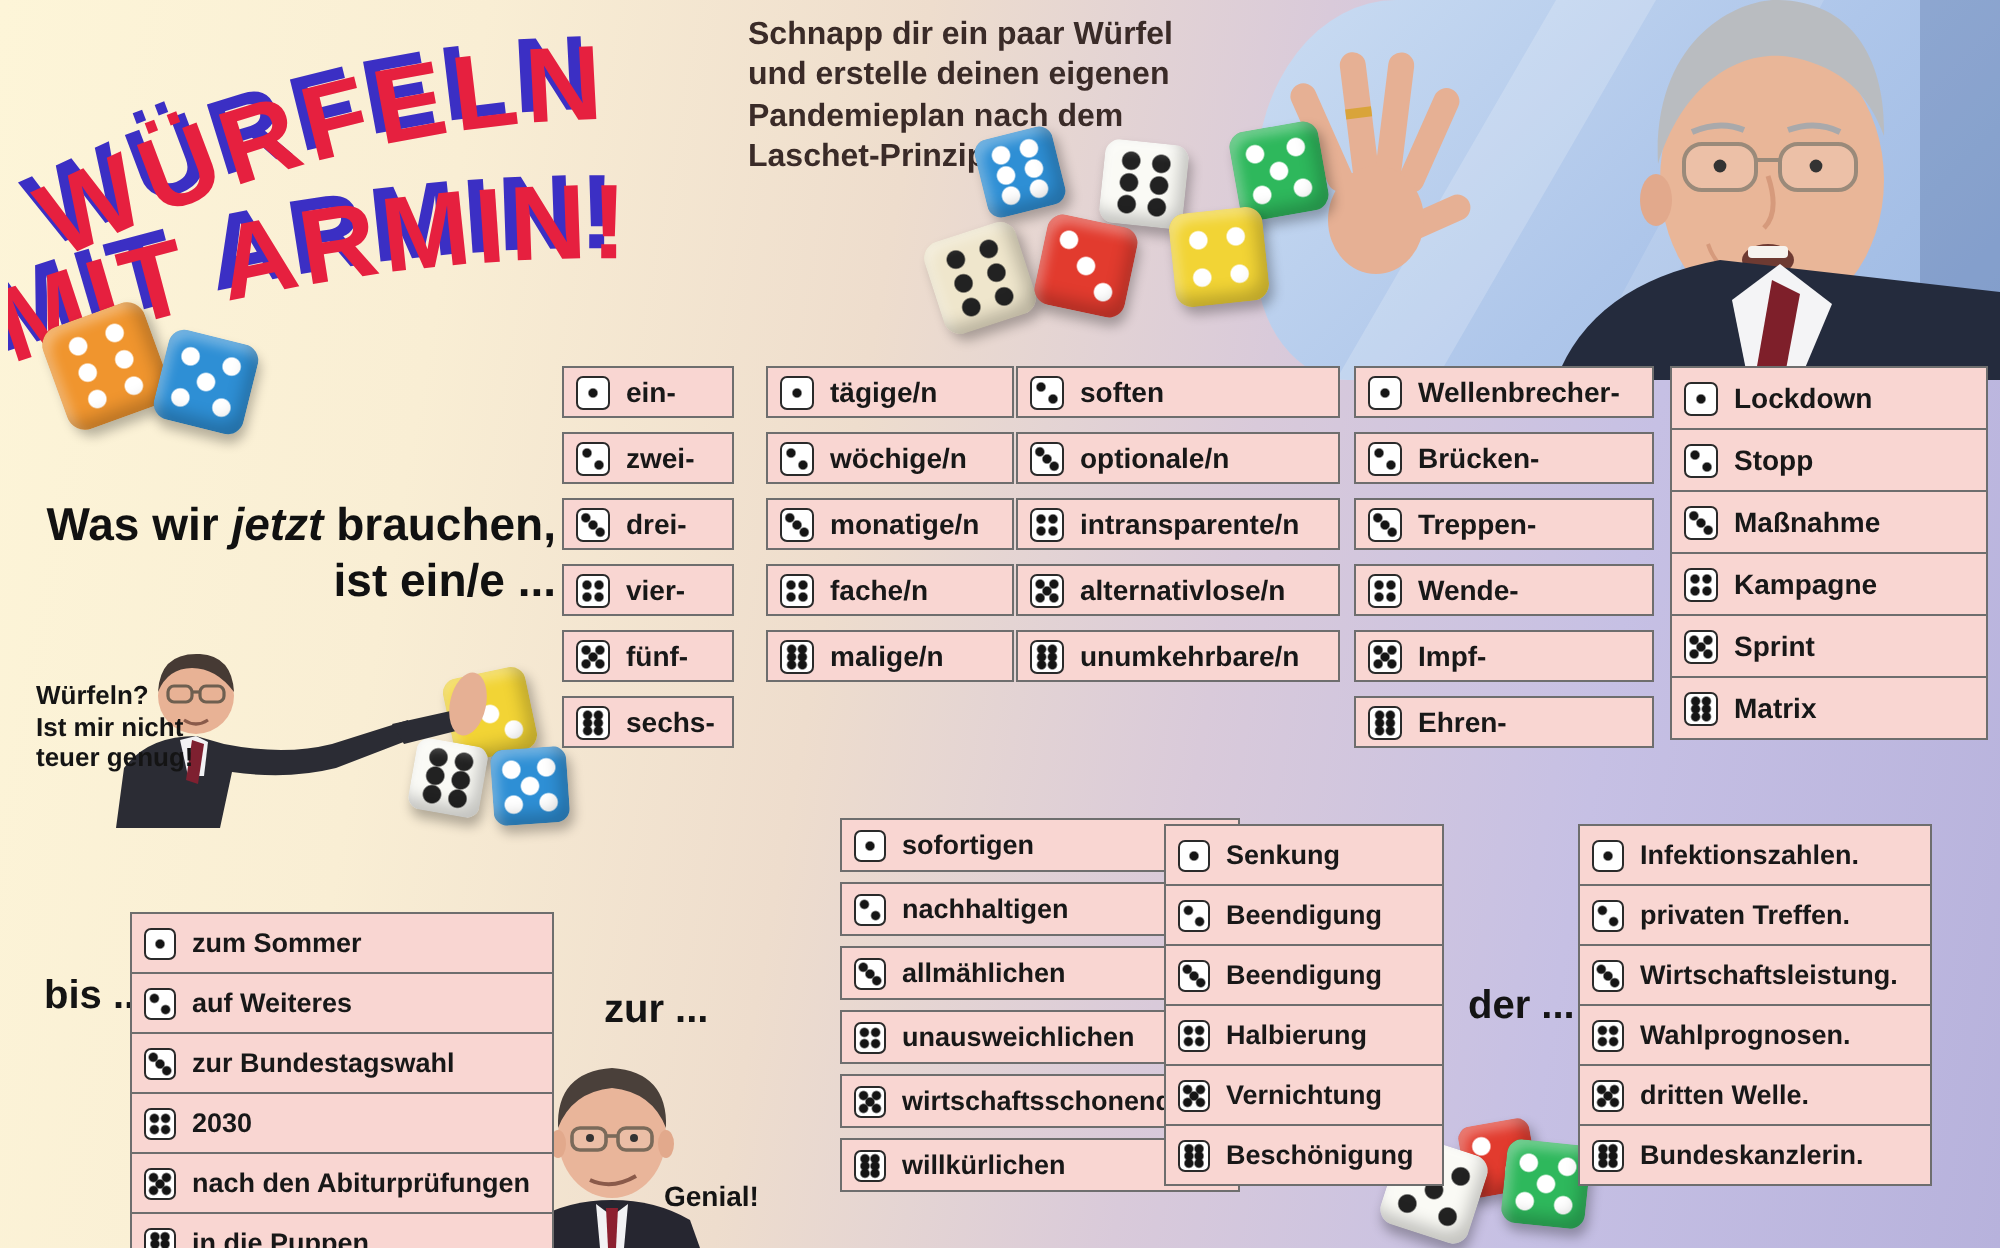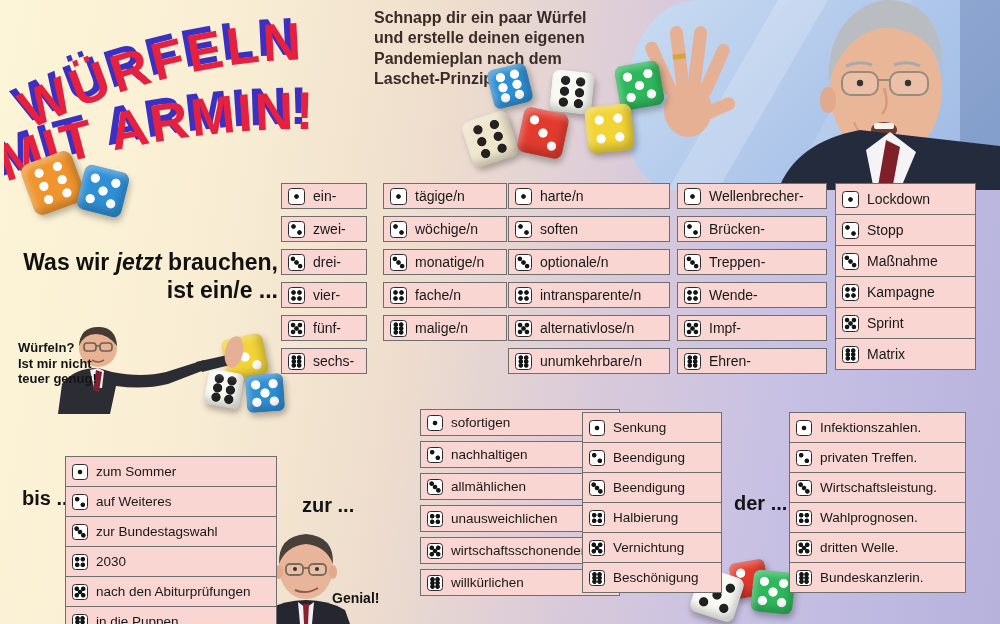--- a/index.html
+++ b/index.html
@@ -48,21 +48,21 @@
   .tbl .cell{background:#f9d6d2;border:1px solid #6e6e6e;display:flex;align-items:center;
              padding:0 6px;box-sizing:border-box;white-space:nowrap;}
   .tbl.gapped{gap:7px;} .tbl.gapped .cell{height:26px;}
   .tbl.gapped-sm{gap:5px;} .tbl.gapped-sm .cell{height:27px;}
   .tbl.solid .cell{height:32px;} .tbl.solid .cell + .cell{margin-top:-1px;}
   .tbl.solid-b .cell{height:31px;} .tbl.solid-b .cell + .cell{margin-top:-1px;}
   .die-icon{display:inline-block;flex:none;width:17px;height:17px;margin-right:8px;
             background-color:#fff;border:1.3px solid #2a2a2a;border-radius:3.5px;
             --pc:#151515;--pr:1.9px;box-sizing:border-box;}
   .bottom-tbl .die-icon{width:16px;height:16px;}
-  .cell-label{font-weight:normal;font-size:14px;color:#181818;}
+  .cell-label{font-weight:bold;font-size:14px;color:#181818;}
   .bottom-tbl .cell-label{font-size:13.5px;}
 
   
   .intro{position:absolute;left:374px;top:8px;width:240px;z-index:2;
          font-size:16px;font-weight:bold;line-height:1.28;color:#3a2b28;}
   .prompt{position:absolute;left:22px;top:249px;width:256px;text-align:right;z-index:2;
           font-size:23px;font-weight:bold;color:#111;line-height:1.2;}
   .connector{position:absolute;z-index:3;font-size:20px;font-weight:bold;color:#141414;}
   .speech{position:absolute;z-index:3;font-size:13px;font-weight:bold;color:#141414;line-height:1.2;}
   .genial{position:absolute;left:332px;top:590px;z-index:3;font-size:14px;font-weight:bold;color:#141414;}
@@ -202,24 +202,20 @@
         <span class="cell-label">fache/n</span>
       </div>
     <div class="cell">
         <span class="die-icon pips-6"></span>
         <span class="cell-label">malige/n</span>
       </div>
   </div>
 
   <div class="tbl gapped" style="left:508px;top:183px;width:162px;">
     <div class="cell">
-        <span class="die-icon pips-1"></span>
-        <span class="cell-label">harte/n</span>
-      </div>
-    <div class="cell">
         <span class="die-icon pips-2"></span>
         <span class="cell-label">soften</span>
       </div>
     <div class="cell">
         <span class="die-icon pips-3"></span>
         <span class="cell-label">optionale/n</span>
       </div>
     <div class="cell">
         <span class="die-icon pips-4"></span>
         <span class="cell-label">intransparente/n</span>
@@ -254,21 +250,21 @@
     <div class="cell">
         <span class="die-icon pips-5"></span>
         <span class="cell-label">Impf-</span>
       </div>
     <div class="cell">
         <span class="die-icon pips-6"></span>
         <span class="cell-label">Ehren-</span>
       </div>
   </div>
 
-  <div class="tbl solid" style="left:835px;top:183px;width:141px;">
+  <div class="tbl solid" style="left:835px;top:183px;width:159px;">
     <div class="cell">
         <span class="die-icon pips-1"></span>
         <span class="cell-label">Lockdown</span>
       </div>
     <div class="cell">
         <span class="die-icon pips-2"></span>
         <span class="cell-label">Stopp</span>
       </div>
     <div class="cell">
         <span class="die-icon pips-3"></span>

